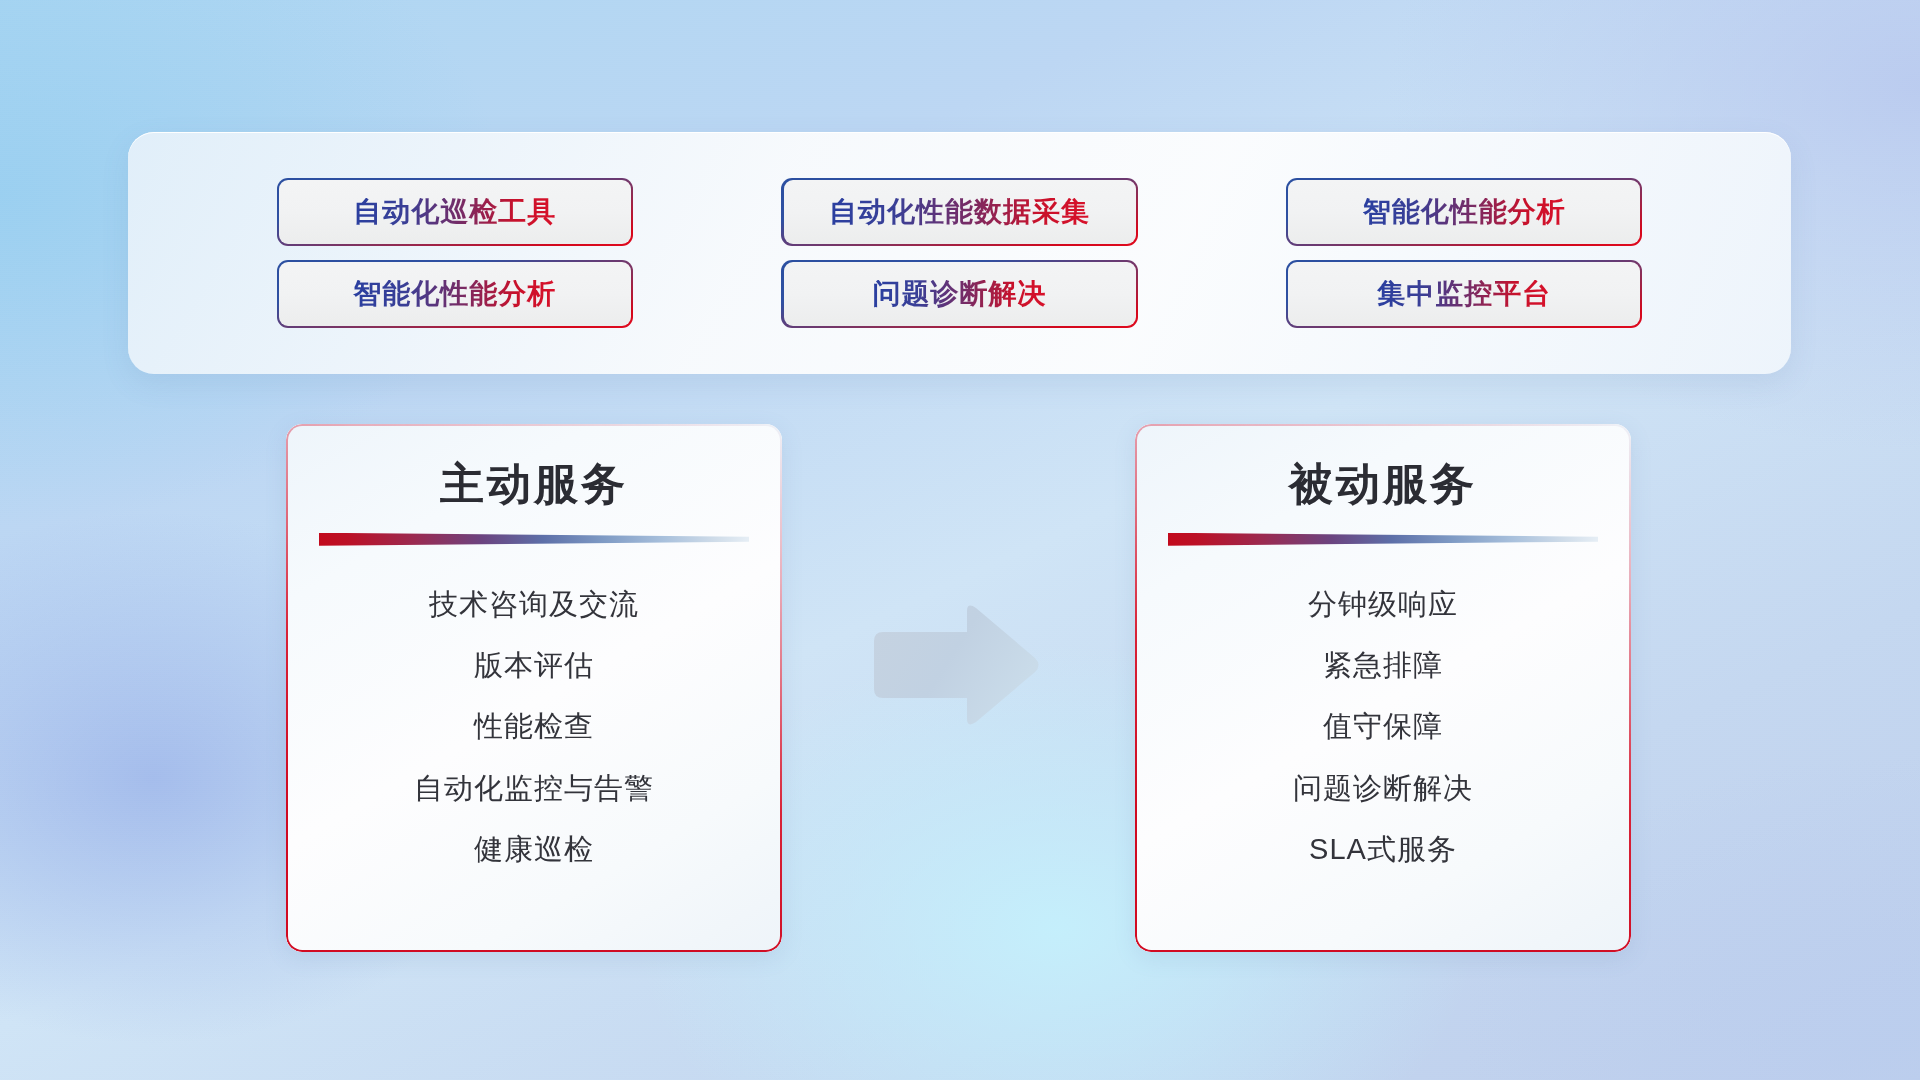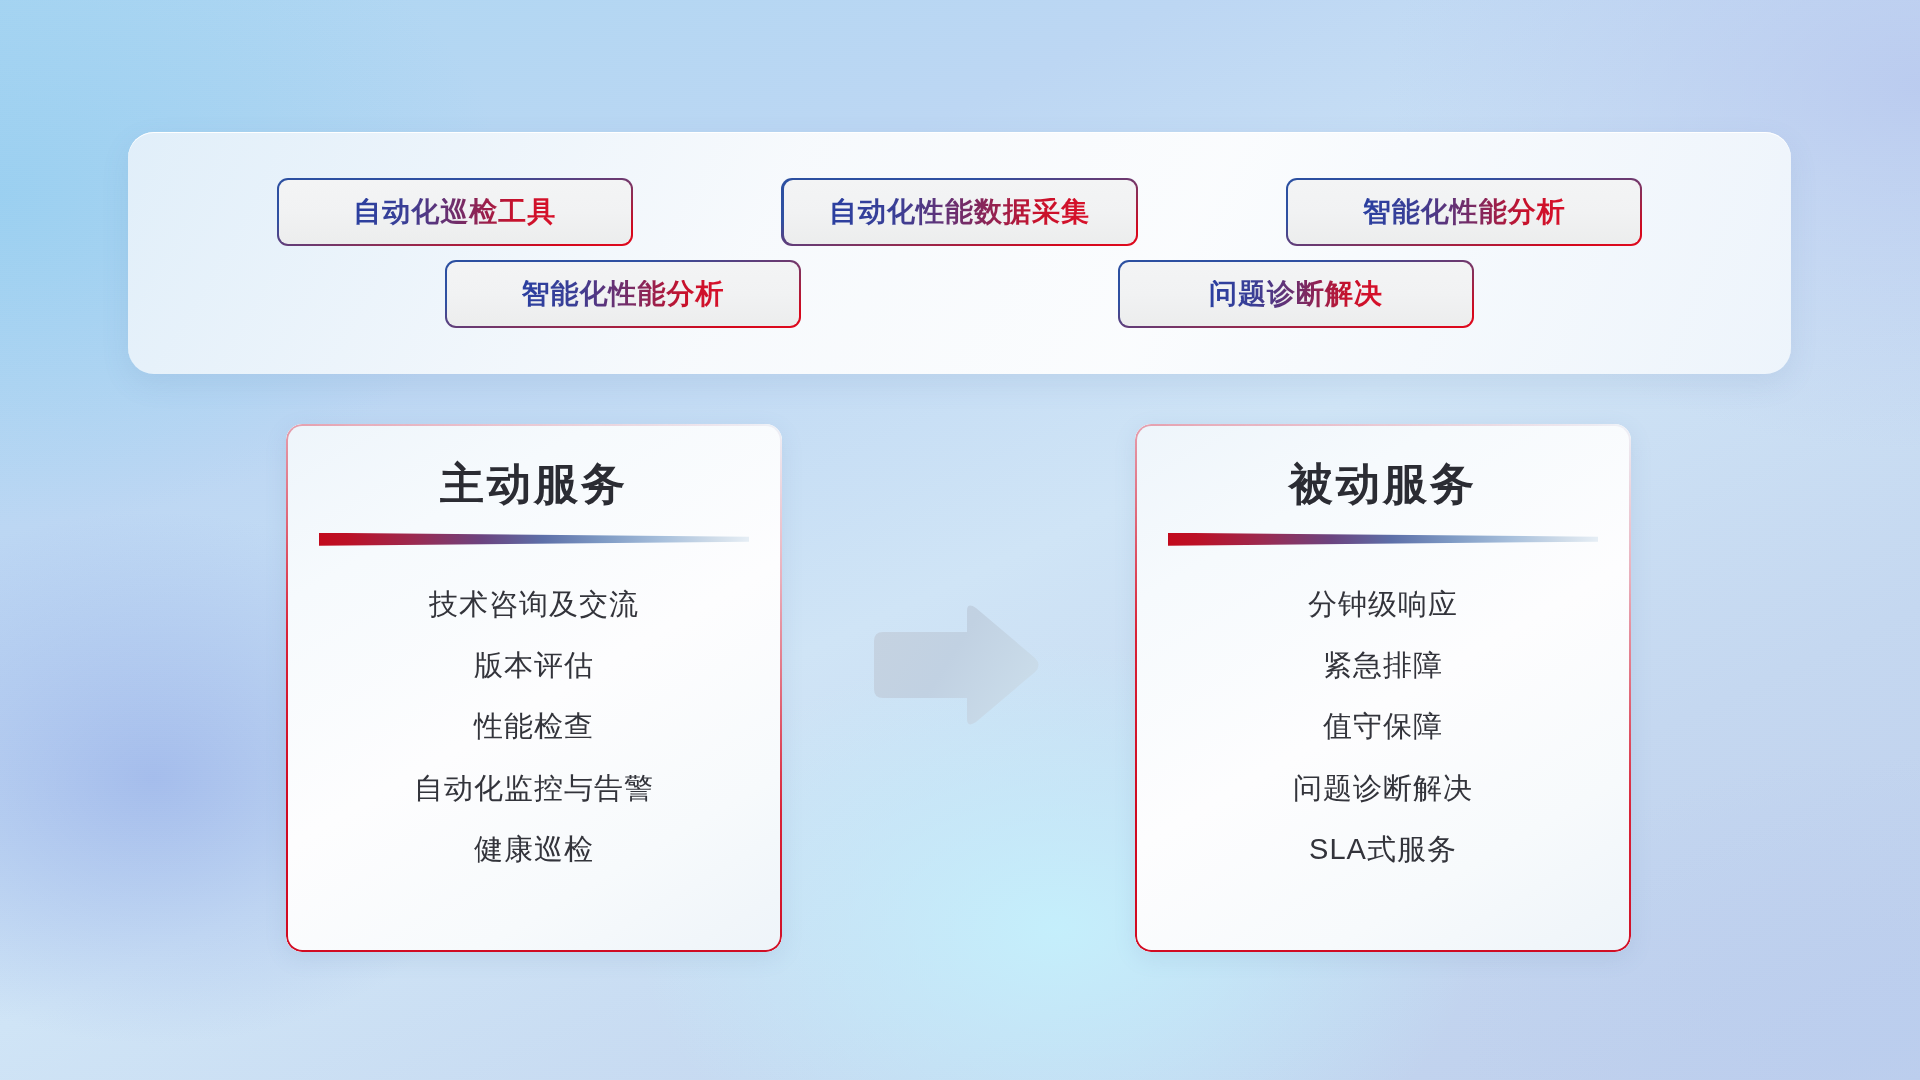--- a/index.html
+++ b/index.html
@@ -182,20 +182,23 @@
       </div>
     </div>
 
     <div class="pill-row">
       <div class="pill">
         <span class="pill-label">智能化性能分析</span>
       </div>
       <div class="pill">
         <span class="pill-label">问题诊断解决</span>
       </div>
+      <div class="pill">
+        <span class="pill-label">集中监控平台</span>
+      </div>
     </div>
 
   </div>
 
   <div class="card left">
     <div class="card-title">主动服务</div>
     <div class="divider">
       <div class="bar"></div>
     </div>
     <div class="card-list">

